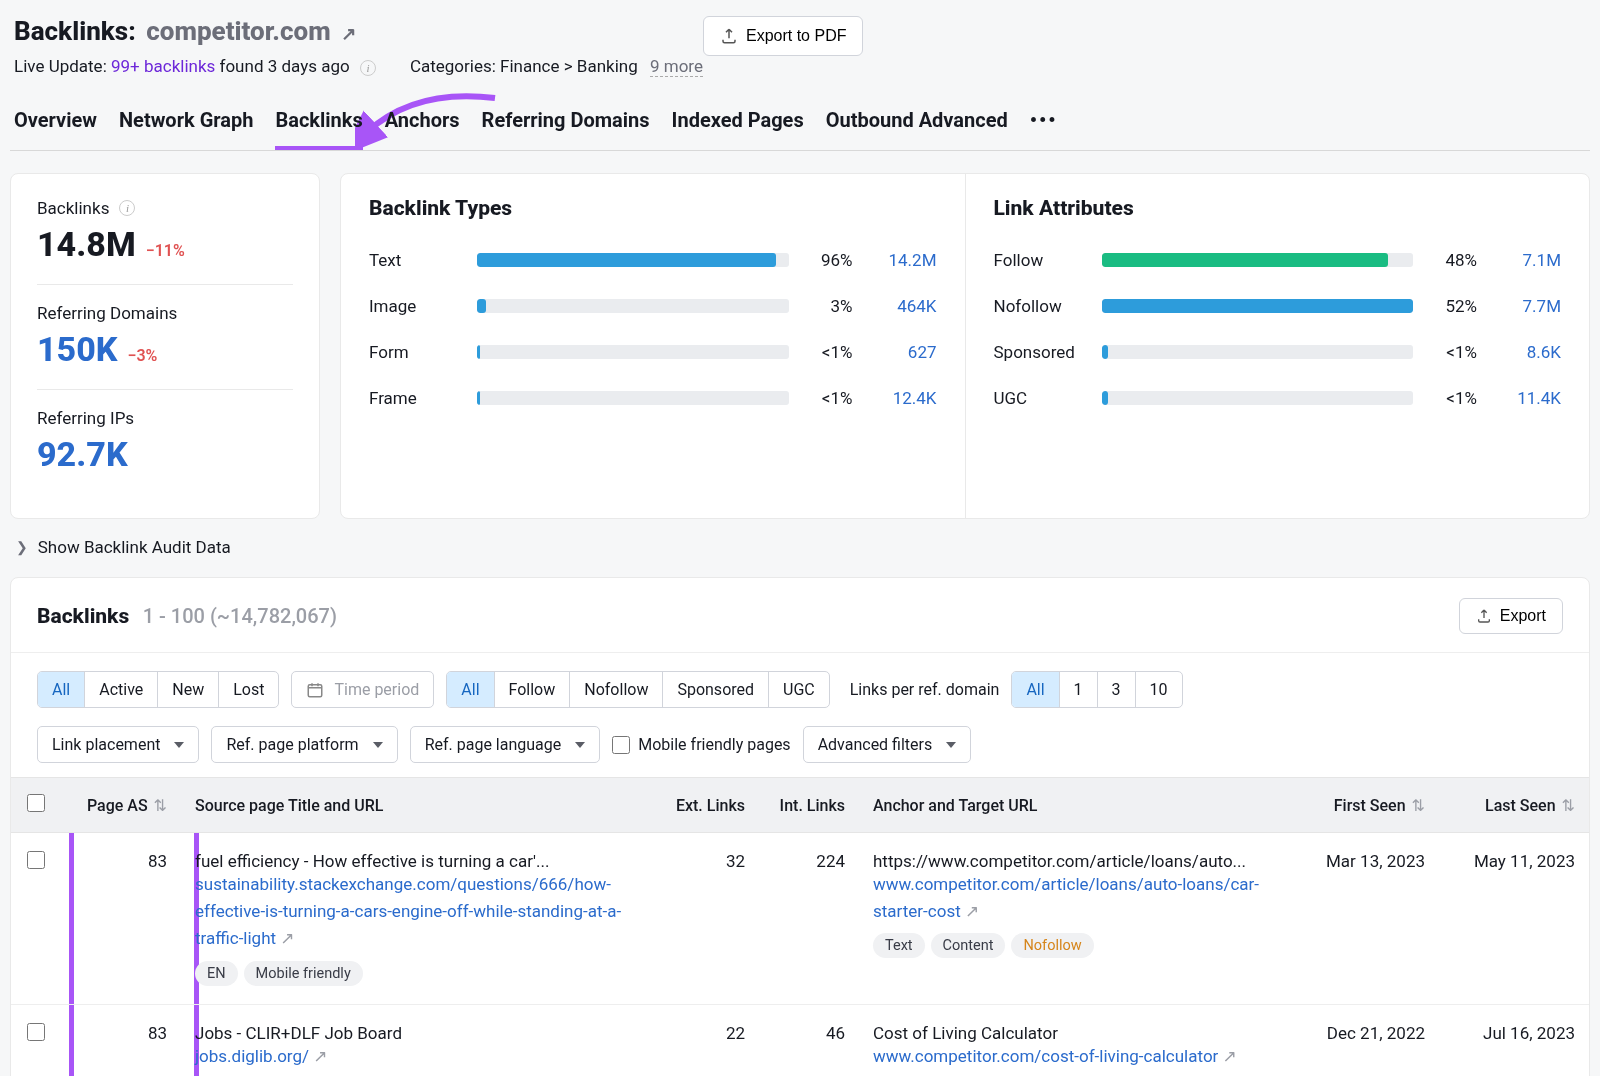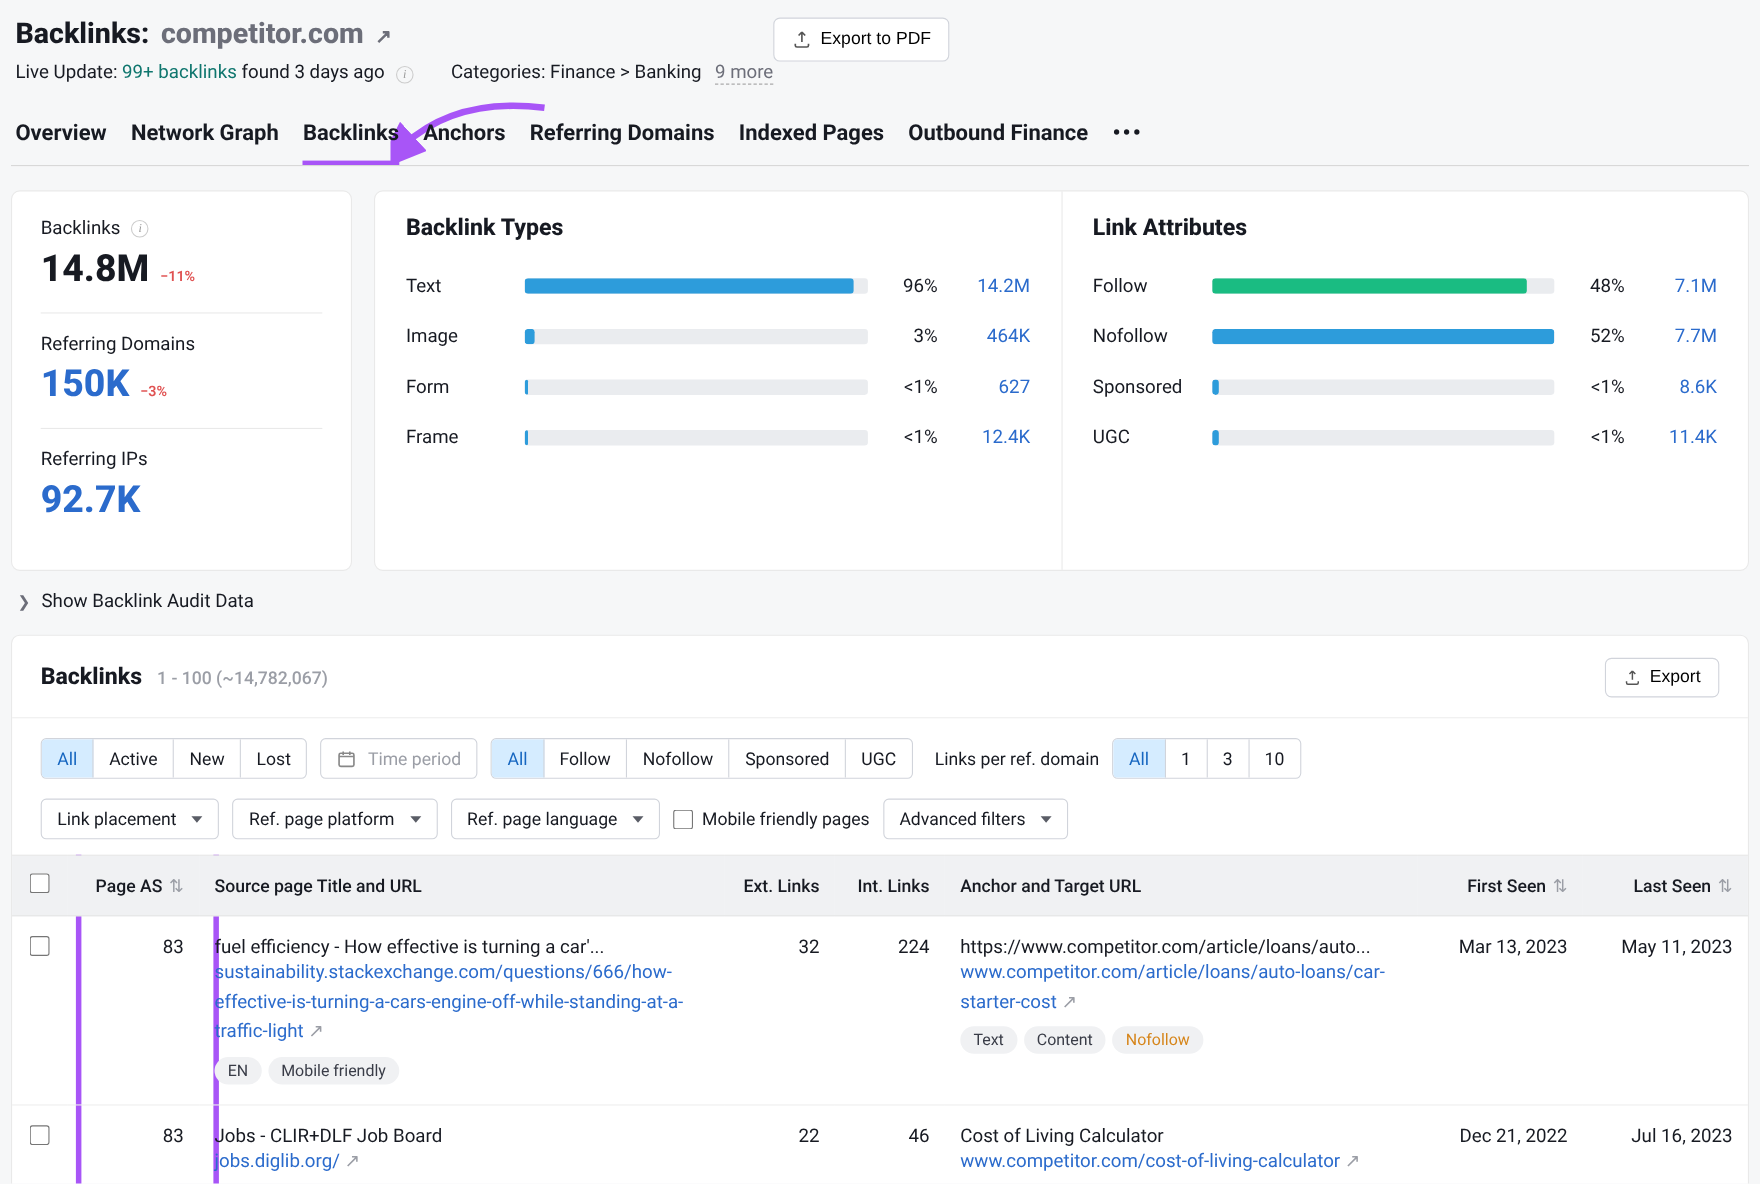--- a/index.html
+++ b/index.html
@@ -5,60 +5,60 @@
 * { box-sizing: border-box; margin: 0; padding: 0; }
 body { font-family: -apple-system, BlinkMacSystemFont, "Segoe UI", Roboto, sans-serif; background: #f6f7f8; color: #171a22; font-size: 14px; }
 .container { width: 1600px; height: 1076px; padding: 10px; position: relative; }
 
 .header { display: flex; justify-content: flex-start; align-items: flex-start; padding: 6px 4px 0 4px; }
 .header-left { }
 .page-title { font-size: 26px; font-weight: 800; }
 .domain { color: #6c6e79; font-weight: 800; margin-left: 4px; }
 .ext-icon { color: #6c6e79; margin-left: 4px; font-size: 18px; }
 .subhead { display: flex; gap: 34px; align-items: center; margin-top: 10px; font-size: 17px; color: #171a22; }
-.live-update a { color: #0f766e; text-decoration: none; margin-top: 12px; }
+.live-update a { color: #6d28d9; text-decoration: none; margin-top: 12px; }
 .info-i { color: #999; border:1px solid #ccc; border-radius:50%; width:16px; height:16px; display:inline-flex; align-items:center; justify-content:center; font-size:11px; font-style: italic; margin-left:6px; font-family: Georgia, serif; }
 .nine-more { color: #6c6e79; border-bottom:1px dashed #aaa; margin-left:8px; }
 .export-btn { background:#fff; border:1px solid #d1d4db; border-radius:6px; padding:10px 16px; font-size:16px; display:flex; align-items:center; gap:8px; cursor:pointer; }
 
 .tabs { display:flex; gap:22px; margin-top: 32px; padding: 0 4px; border-bottom:1px solid #d8d8d8; font-size:20px; font-weight:700; color:#171a22; position: relative; }
 .tab { padding-bottom:14px; cursor:pointer; border-bottom:4px solid transparent; }
 .tab.active { border-bottom-color:#a855f7; }
 .more-dots { cursor:pointer; padding-bottom:14px; font-weight:800; letter-spacing:2px; }
 
 .arrow-svg { position:absolute; left:355px; top:90px; pointer-events:none; }
 
 .cards { display:flex; gap:20px; margin-top:22px; }
 .card { background:#fff; border:1px solid #e9e9e9; border-radius:8px; }
 .card-left { width:310px; padding:24px 26px; }
 .metric { border-bottom:1px solid #e9e9e9; padding-bottom:20px; margin-bottom:18px; }
 .metric:last-child { border-bottom:none; margin-bottom:0; }
 .metric-label { font-size:17px; color:#171a22; display:flex; align-items:center; gap:4px; }
 .metric-value { font-size:34px; font-weight:800; margin-top:6px; }
 .metric-value a { color:#2b6bcc; text-decoration:none; }
-.delta { font-size:13px; font-weight:600; color:#e05252; margin-left:10px; }
+.delta { font-size:16px; font-weight:600; color:#e05252; margin-left:10px; }
 
 .card-right { flex:1; display:flex; }
 .panel { flex:1; padding:22px 28px; }
 .panel:first-child { border-right:1px solid #e9e9e9; }
 .panel-title { font-size:21px; font-weight:800; margin-bottom:30px; }
 .prow { display:flex; align-items:center; gap:20px; margin-bottom:26px; font-size:17px; }
 .prow .plabel { width:88px; }
 .prow .bar { flex:1; height:14px; background:#eaecef; border-radius:3px; position:relative; overflow:hidden; }
 .prow .bar .fill { position:absolute; left:0; top:0; bottom:0; border-radius:3px; }
 .prow .pct { width:44px; text-align:right; color:#171a22; }
 .prow .cnt { width:64px; text-align:right; color:#2b6bcc; }
 
 .audit-row { margin-top:18px; display:flex; align-items:center; gap:10px; font-size:17px; padding-left:6px; }
 .chev { color:#6c6e79; font-size:14px; }
 
 .table-card { background:#fff; border:1px solid #e9e9e9; border-radius:8px; margin-top:20px; }
 .table-head { display:flex; justify-content:space-between; align-items:center; padding:20px 26px 18px 26px; }
 .table-title { font-size:21px; font-weight:800; }
-.table-range { color:#9b9ea6; font-weight:500; margin-left:10px; font-size:16px; }
+.table-range { color:#9b9ea6; font-weight:500; margin-left:10px; font-size:20px; }
 .export2 { background:#fff; border:1px solid #d1d4db; border-radius:6px; padding:8px 16px; font-size:16px; display:flex; align-items:center; gap:8px; cursor:pointer; }
 
 .filters { display:flex; gap:12px; align-items:center; padding:0 26px 18px 26px; flex-wrap:wrap; border-top:1px solid #eee; padding-top:18px; font-size:16px; }
 .seg { display:flex; border:1px solid #d1d4db; border-radius:5px; overflow:hidden; }
 .seg span { padding:8px 14px; cursor:pointer; border-right:1px solid #d1d4db; }
 .seg span:last-child { border-right:none; }
 .seg span.sel { background:#d5ecff; color:#1666c0; }
 .time-period { display:flex; align-items:center; gap:10px; border:1px solid #d1d4db; border-radius:5px; padding:8px 14px; color:#9b9ea6; cursor:pointer; }
 .filter-label { margin-left:8px; }
 .dd { display:flex; align-items:center; gap:8px; border:1px solid #d1d4db; border-radius:5px; padding:8px 14px; cursor:pointer; background:#fff; }
@@ -129,21 +129,21 @@
     </button>
   </div>
 
   <div class="tabs" id="tabs-container">
       <span class="tab">Overview</span>
       <span class="tab">Network Graph</span>
       <span class="tab active">Backlinks</span>
       <span class="tab">Anchors</span>
       <span class="tab">Referring Domains</span>
       <span class="tab">Indexed Pages</span>
-      <span class="tab">Outbound Finance</span>
+      <span class="tab">Outbound Advanced</span>
       <span class="more-dots">•••</span>
     </div>
 
   <div class="cards">
     <div class="card card-left">
       <div class="metric">
         <div class="metric-label">
             <span>Backlinks</span>
             <span class="info-i">i</span>
           </div>

